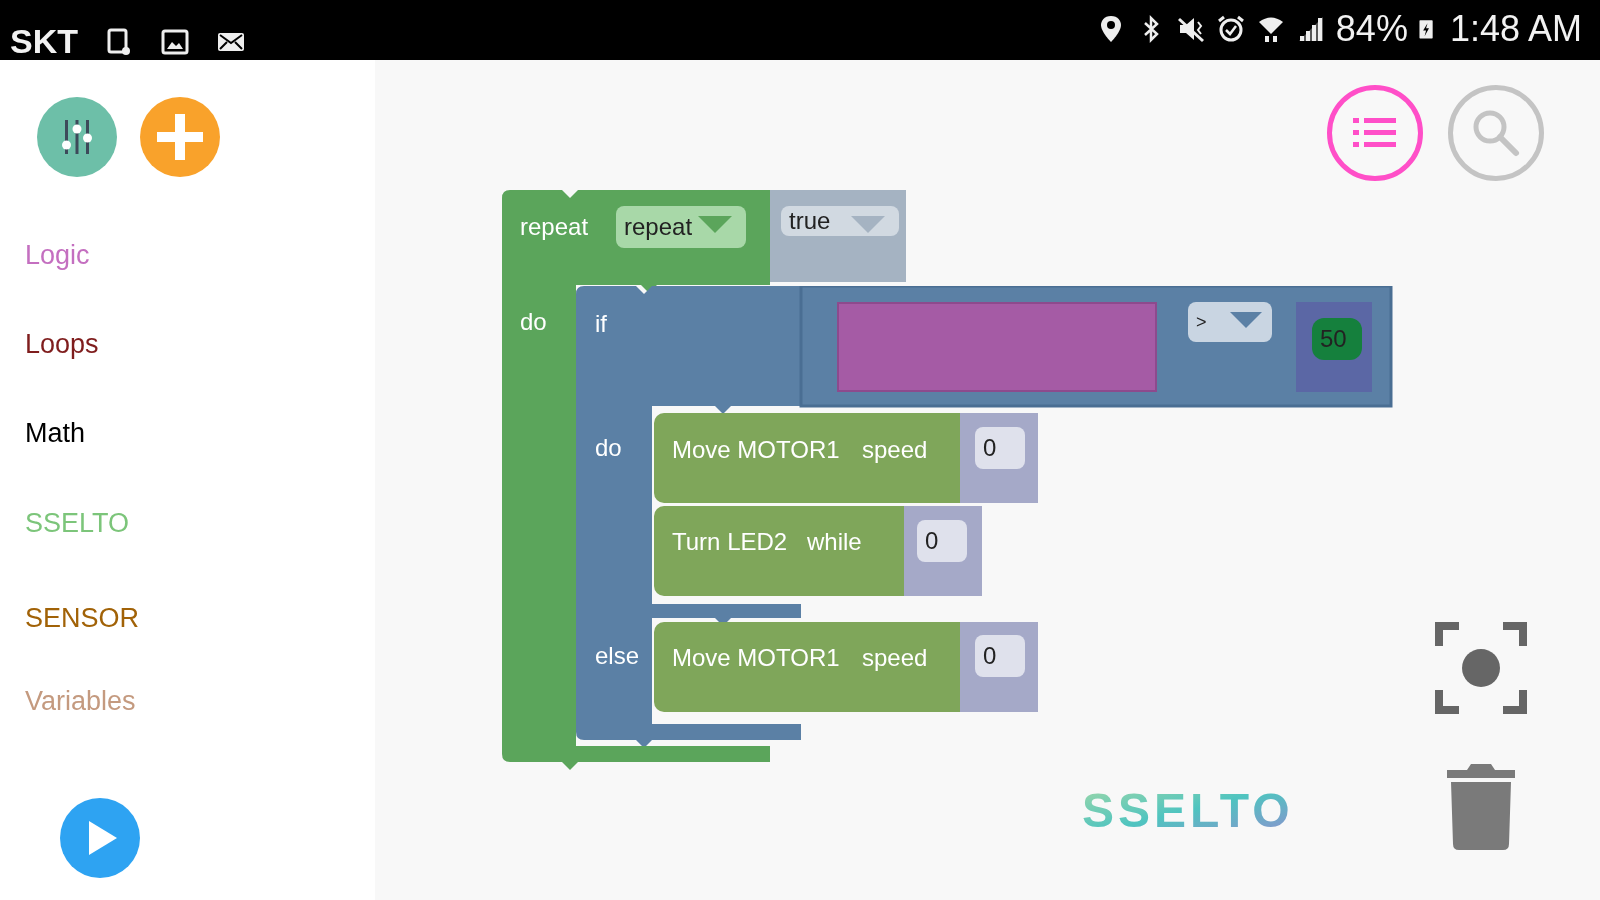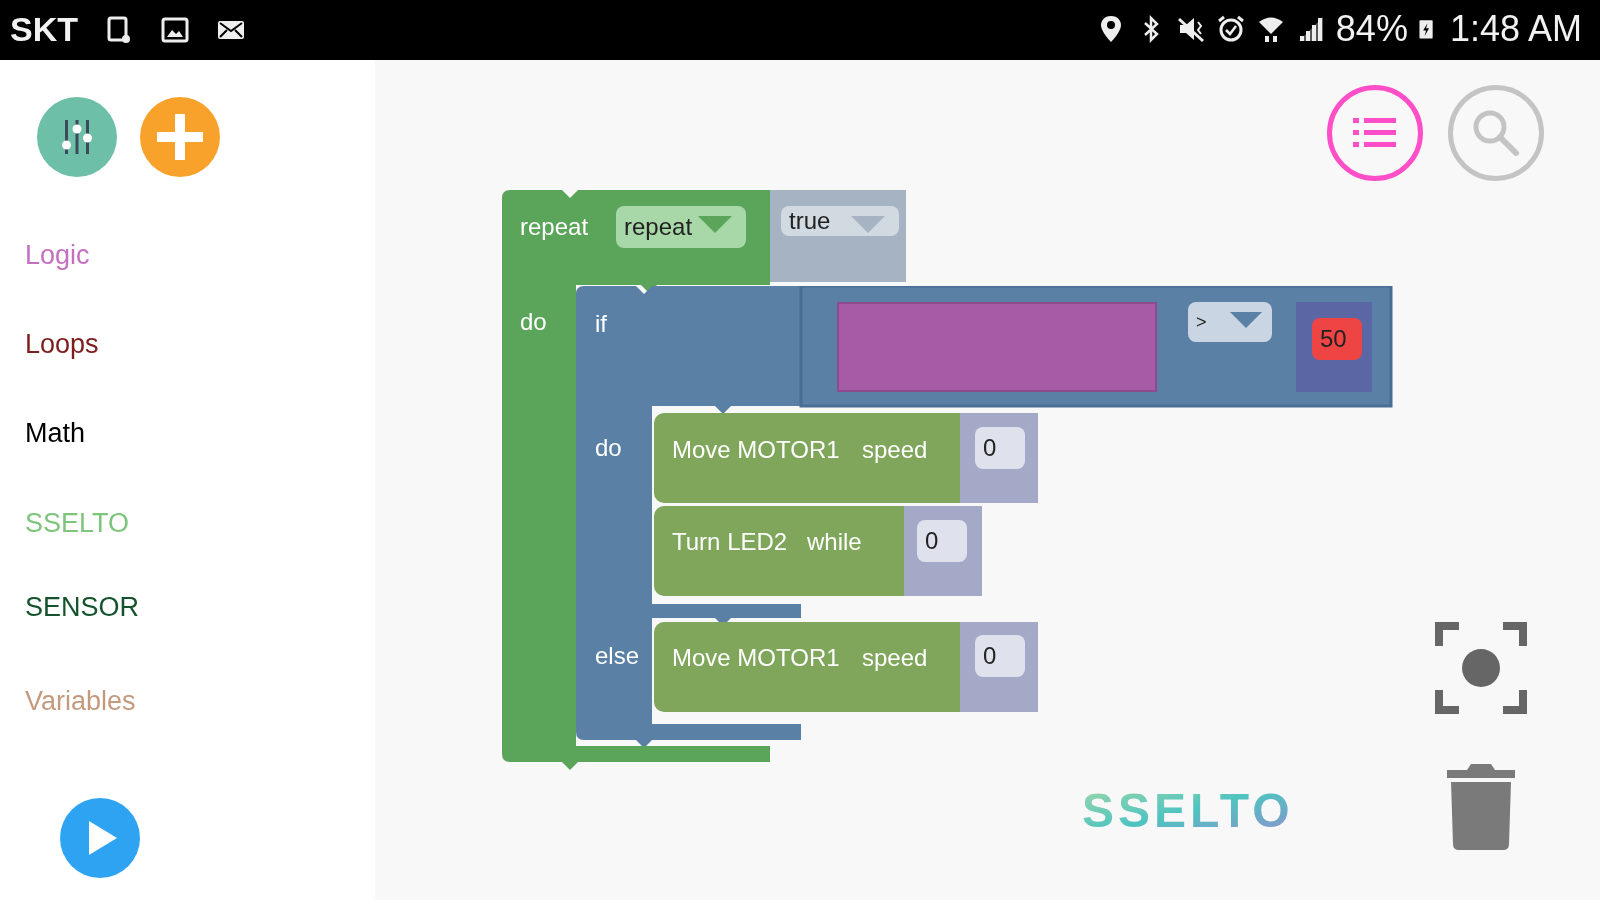--- a/index.html
+++ b/index.html
@@ -1,18 +1,18 @@
 <!DOCTYPE html>
 <html><head>
 <meta charset="utf-8">
 <style>
   * { box-sizing: border-box; margin: 0; padding: 0; }
   html, body { width: 1600px; height: 900px; overflow: hidden; background: #fff; font-family: "Liberation Sans", sans-serif; }
   .statusbar { position: absolute; left: 0; top: 0; width: 1600px; height: 60px; background: #000; color: #f2f2f2; }
-  .statusbar .left { position: absolute; left: 10px; top: 10px; display: flex; align-items: center; gap: 26px; }
+  .statusbar .left { position: absolute; left: 10px; top: 22px; display: flex; align-items: center; gap: 26px; }
   .statusbar .carrier { font-size: 34px; font-weight: bold; letter-spacing: 0px; }
   .statusbar .right { position: absolute; right: 18px; top: 8px; display: flex; align-items: center; gap: 10px; }
   .statusbar .battery-pct, .statusbar .clock { font-size: 36px; }
   .sb-icon { display: inline-block; width: 30px; height: 30px; }
 
   .sidebar { position: absolute; left: 0; top: 60px; width: 375px; height: 840px; background: #fff; text-align: center; }
   .round-btn { position: absolute; width: 80px; height: 80px; border-radius: 50%; display: flex; align-items: center; justify-content: center; cursor: pointer; }
   .cat { position: absolute; left: 25px; font-size: 27px; cursor: pointer; }
 
   .workspace { position: absolute; left: 375px; top: 60px; width: 1225px; height: 840px; background: #f8f8f8; }
@@ -95,21 +95,21 @@
     <svg width="60" height="60" viewBox="0 0 60 60">
       <rect x="25" y="7" width="10" height="46" fill="#fff"></rect>
         <rect x="7" y="25" width="46" height="10" fill="#fff"></rect>
     </svg>
   </div>
 
   <div class="cat" style="top:180px; color:#c46fc0;">Logic</div>
   <div class="cat" style="top:269px; color:#7f1d1d;">Loops</div>
   <div class="cat" style="top:358px; color:#000000;">Math</div>
   <div class="cat" style="top:448px; color:#7cc57a;">SSELTO</div>
-  <div class="cat" style="top:532px; color:#14532d;">SENSOR</div>
+  <div class="cat" style="top:543px; color:#a16207;">SENSOR</div>
   <div class="cat" style="top:626px; color:#c49a7f;">Variables</div>
 
   <div class="round-btn" style="left:60px; top:738px; background:#2ea3f2;">
     <svg width="50" height="50" viewBox="0 0 50 50">
         <path d="M14 8 L42 25 L14 42Z" fill="#fff"></path>
       </svg>
   </div>
 </div>
 
 <div class="workspace">
@@ -136,21 +136,21 @@
   <div class="lbl" style="left:220px; top:250px;">if</div>
   <div class="lbl" style="left:220px; top:374px;">do</div>
   <div class="lbl" style="left:220px; top:582px;">else</div>
 
   <div class="blk" style="left:462px; top:242px; width:320px; height:90px; background:#a55ba5; border:2px solid #8d4a8d;"></div>
   <div class="field" style="left:813px; top:242px; width:84px; height:40px; background:#c9d5e2; font-size:18px;">
     <span>&gt;</span>
     <span class="tri" style="border-left-width:16px; border-right-width:16px; border-top:16px solid #5b80a5; right:10px;"></span>
   </div>
   <div class="blk" style="left:921px; top:242px; width:76px; height:90px; background:#5b67a5;"></div>
-  <div class="field" style="left:937px; top:258px; width:50px; height:42px; background:#ef4444;">
+  <div class="field" style="left:937px; top:258px; width:50px; height:42px; background:#15803d;border-radius:12px;">
     <span>50</span>
   </div>
 
   <div class="blk" style="left:279px; top:353px; width:306px; height:90px; background:#7fa65a; border-radius:10px 0 0 10px;"></div>
   <div class="blk" style="left:585px; top:353px; width:78px; height:90px; background:#a5a9c8;"></div>
   <div class="lbl" style="left:297px; top:376px;">Move MOTOR1</div>
   <div class="lbl" style="left:487px; top:376px;">speed</div>
   <div class="field" style="left:600px; top:367px; width:50px; height:42px; background:#dfe1ec;">
     <span>0</span>
   </div>

